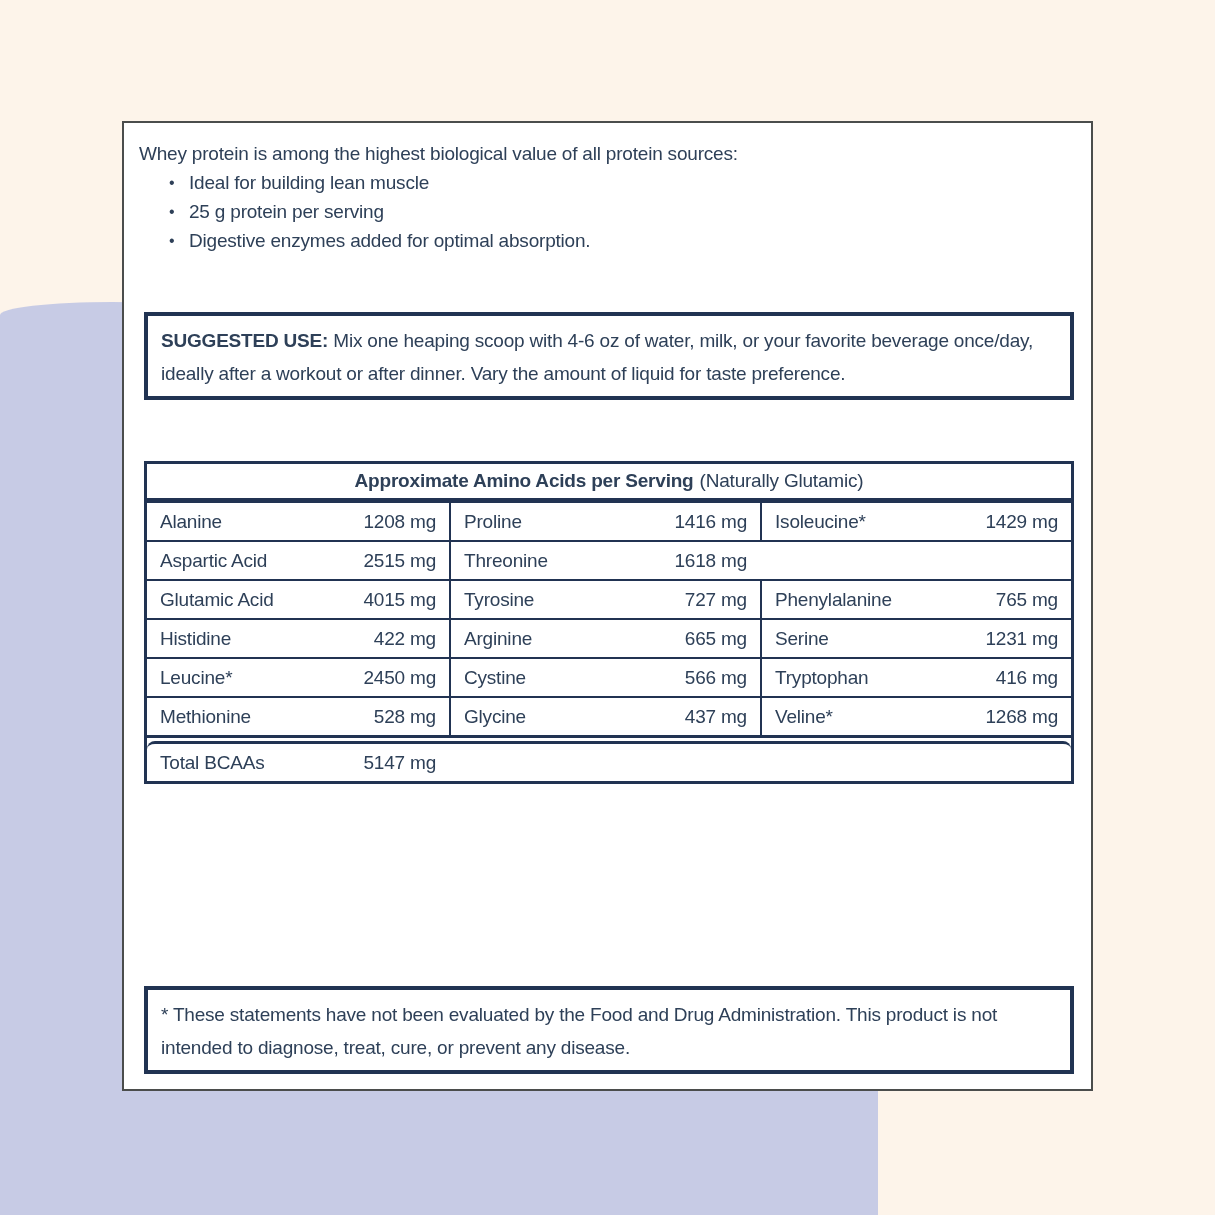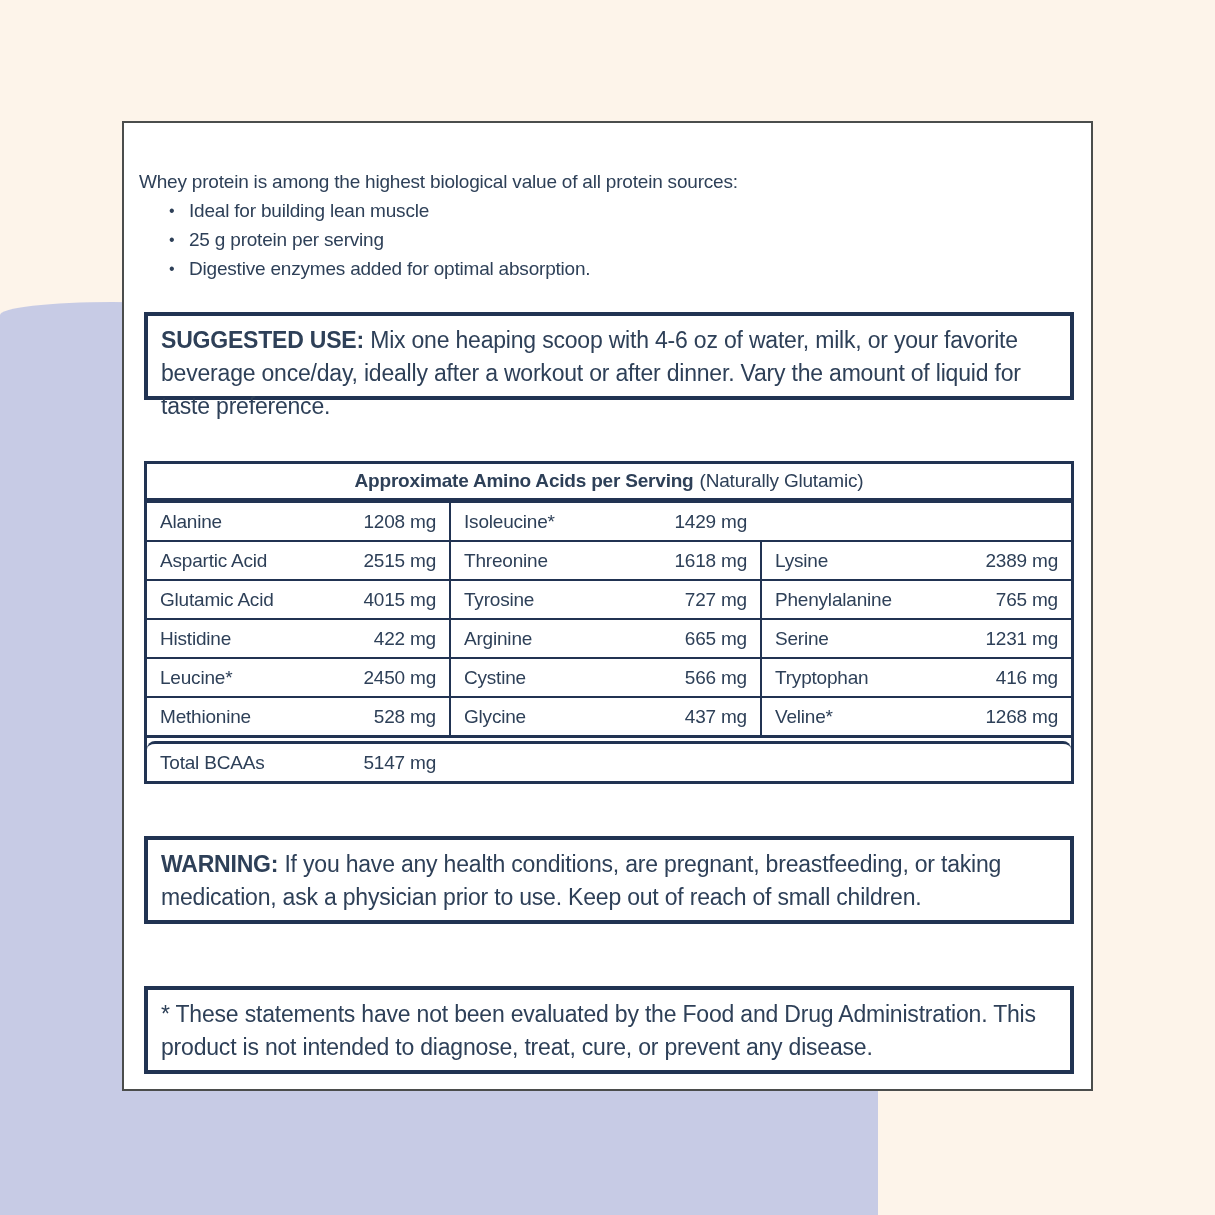--- a/index.html
+++ b/index.html
@@ -33,21 +33,20 @@
     box-sizing: border-box;
   }
 
   
   .intro {
     position: absolute;
     left: 15px; top: 16px;
     width: 940px;
     font-size: 19px;
     line-height: 29px;
-    margin-top: 28px;
   }
   .intro-heading { margin: 0; }
   .intro-list {
     list-style: none;
     margin: 0; padding: 0 0 0 30px;
   }
   .intro-list li { position: relative; padding-left: 20px; }
   .intro-list li .bullet-dot {
     position: absolute; left: 0; top: 0;
     font-size: 16px;
@@ -55,21 +54,21 @@
 
   
   .info-box {
     position: absolute;
     left: 20px;
     width: 930px;
     height: 88px;
     border: 4px solid #213352;
     box-sizing: border-box;
     padding: 8px 13px;
-    font-size: 23px;
+    font-size: 19px;
     line-height: 33px;
   }
   .box-suggested  { top: 189px; }
   .box-warning    { top: 713px; }
   .box-disclaimer { top: 863px; }
   .bold { font-weight: bold; }
 
   
   .amino-table {
     position: absolute;
@@ -148,38 +147,38 @@
       <span class="bold">Approximate Amino Acids per Serving</span>
       <span>(Naturally Glutamic)</span>
     </div>
     <div class="t-body">
 
       <div class="t-row">
         <div class="t-cell c1">
             <span>Alanine</span>
             <span>1208 mg</span>
           </div>
+        <div class="t-cell c2">
+            <span>Proline</span>
+            <span>1416 mg</span>
+          </div>
         <div class="t-cell c3">
             <span>Isoleucine*</span>
             <span>1429 mg</span>
           </div>
       </div>
 
       <div class="t-row">
         <div class="t-cell c1">
             <span>Aspartic Acid</span>
             <span>2515 mg</span>
           </div>
         <div class="t-cell c2">
             <span>Threonine</span>
             <span>1618 mg</span>
-          </div>
-        <div class="t-cell c3">
-            <span>Lysine</span>
-            <span>2389 mg</span>
           </div>
       </div>
 
       <div class="t-row">
         <div class="t-cell c1">
             <span>Glutamic Acid</span>
             <span>4015 mg</span>
           </div>
         <div class="t-cell c2">
             <span>Tyrosine</span>
@@ -238,22 +237,18 @@
 
     </div>
     <div class="t-total">
       <div class="t-cell">
         <span>Total BCAAs</span>
         <span>5147 mg</span>
       </div>
     </div>
   </div>
 
-  <div class="info-box box-warning">
-    <span class="bold">WARNING:</span>
-    <span>If you have any health conditions, are pregnant, breastfeeding, or taking medication, ask a physician prior to use. Keep out of reach of small children.</span>
-  </div>
 
   <div class="info-box box-disclaimer">
     <span>* These statements have not been evaluated by the Food and Drug Administration. This product is not intended to diagnose, treat, cure, or prevent any disease.</span>
   </div>
 
 </div>
 
 </body></html>

